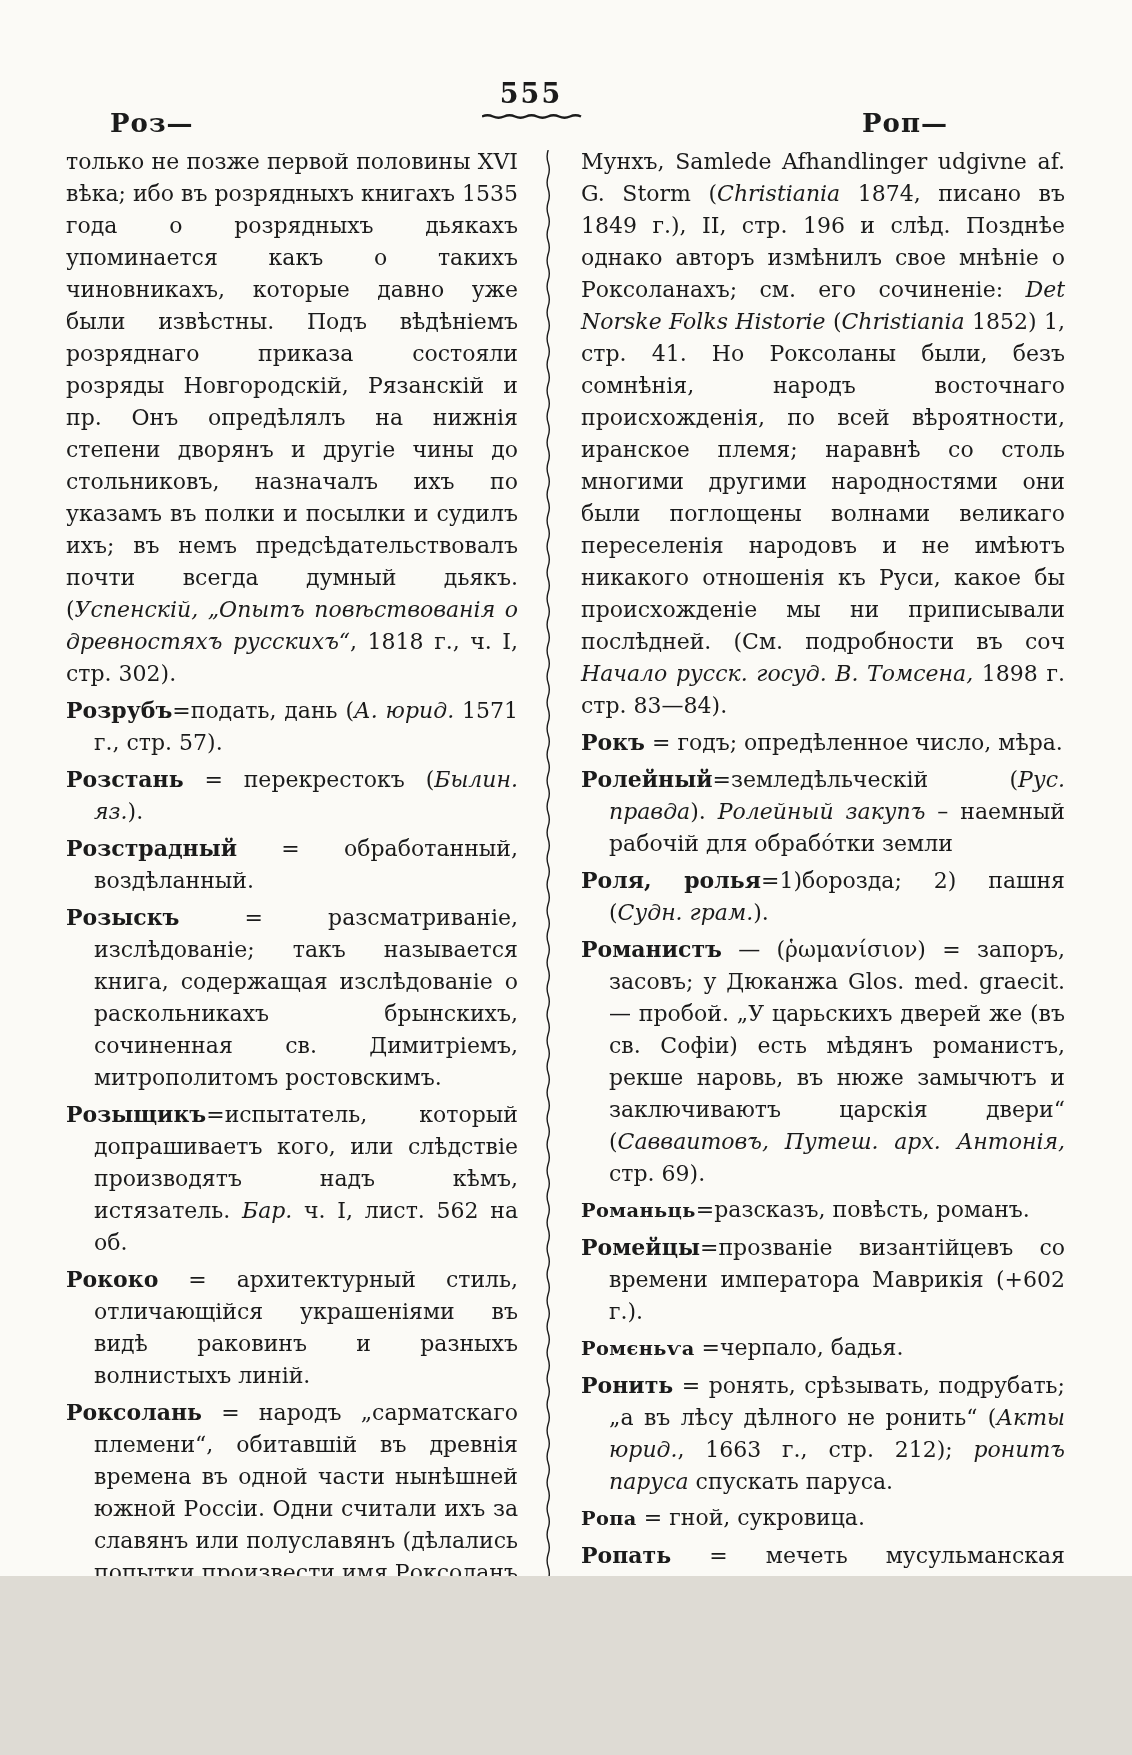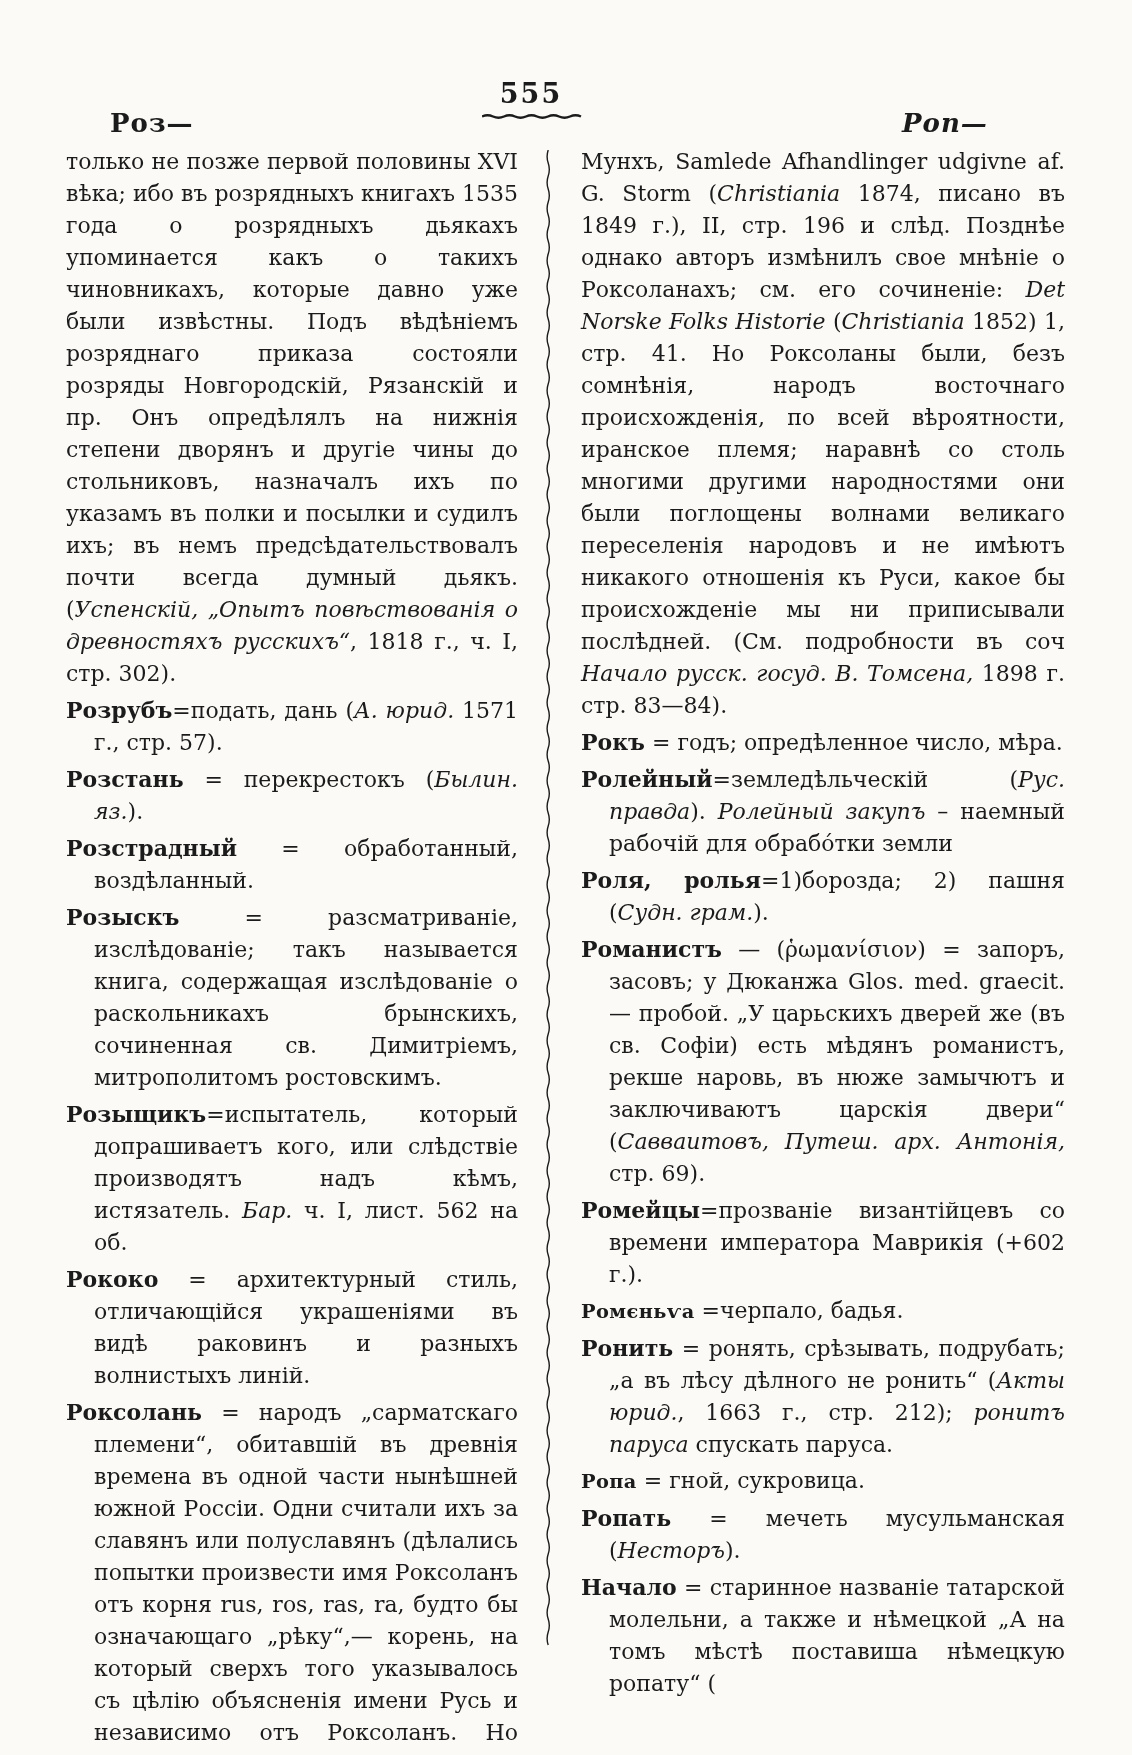--- a/index.html
+++ b/index.html
@@ -1,32 +1,32 @@
 <!DOCTYPE html>
 <html><head>
 <meta charset="utf-8">
 <style>
   html,body{margin:0;padding:0;background:#dedbd4;}
   .page{
     position:relative;
-    width:1132px;height:1755px;
+    width:1132px;height:1576px;
     margin:0 auto;
     background:#fbfaf6;
     font-family:"DejaVu Serif","Liberation Serif",serif;
     color:#1b1b1b;
     overflow:hidden;
   }
   .page-number{
     position:absolute;top:78px;left:466px;width:130px;
     text-align:center;font-size:27px;font-weight:bold;letter-spacing:2px;
   }
   .pagenum-rule{position:absolute;top:114px;left:482px;}
   .running-head{position:absolute;top:108px;font-size:26px;font-weight:bold;letter-spacing:1px;}
   .rh-left{left:110px;}
-  .rh-right{left:902px;font-style:italic;}
+  .rh-right{left:862px;}
   .column{
     position:absolute;top:142px;
     font-size:22px;line-height:32px;
     text-align:justify;
   }
   .column.left{left:62px;width:460px;}
   .column.right{left:577px;width:492px;}
   .para{margin:4px;}
   .para.hang{text-indent:-28px;padding-left:28px;}
   .seg-n{font-style:normal;font-weight:normal;}
@@ -64,20 +64,21 @@
       <p class="para hang"><span class="seg-b">Розыщикъ</span><span class="seg-n">=испытатель, который допрашиваетъ кого, или слѣдствіе производятъ надъ кѣмъ, истязатель. </span><span class="seg-i">Бар.</span><span class="seg-n"> ч. I, лист. 562 на об.</span></p>
       <p class="para hang"><span class="seg-b">Рококо</span><span class="seg-n"> = архитектурный стиль, отличающійся украшеніями въ видѣ раковинъ и разныхъ волнистыхъ линій.</span></p>
       <p class="para hang"><span class="seg-b">Роксолань</span><span class="seg-n"> = народъ „сарматскаго племени“, обитавшій въ древнія времена въ одной части нынѣшней южной Россіи. Одни считали ихъ за славянъ или полуславянъ (дѣлались попытки произвести имя Роксоланъ отъ корня rus, ros, ras, ra, будто бы означающаго „рѣку“,— корень, на который сверхъ того указывалось съ цѣлію объясненія имени Русь и независимо отъ Роксоланъ. Но такого корня не существуетъ: см. </span></p>
     </div>
   <div class="column right">
       <p class="para flush"><span class="seg-n">Мунхъ, Samlede Afhandlinger udgivne af. G. Storm (</span><span class="seg-i">Christiania</span><span class="seg-n"> 1874, писано въ 1849 г.), II, стр. 196 и слѣд. Позднѣе однако авторъ измѣнилъ свое мнѣніе о Роксоланахъ; см. его сочиненіе: </span><span class="seg-i">Det Norske Folks Historie</span><span class="seg-n"> (</span><span class="seg-i">Christiania</span><span class="seg-n"> 1852) 1, стр. 41. Но Роксоланы были, безъ сомнѣнія, народъ восточнаго происхожденія, по всей вѣроятности, иранское племя; наравнѣ со столь многими другими народностями они были поглощены волнами великаго переселенія народовъ и не имѣютъ никакого отношенія къ Руси, какое бы происхожденіе мы ни приписывали послѣдней. (См. подробности въ соч </span><span class="seg-i">Начало русск. госуд. В. Томсена,</span><span class="seg-n"> 1898 г. стр. 83—84).</span></p>
       <p class="para hang"><span class="seg-b">Рокъ</span><span class="seg-n"> = годъ; опредѣленное число, мѣра.</span></p>
       <p class="para hang"><span class="seg-b">Ролейный</span><span class="seg-n">=земледѣльческій (</span><span class="seg-i">Рус. правда</span><span class="seg-n">). </span><span class="seg-i">Ролейный закупъ</span><span class="seg-n"> – наемный рабочій для обрабо́тки земли</span></p>
       <p class="para hang"><span class="seg-b">Роля, ролья</span><span class="seg-n">=1)борозда; 2) пашня (</span><span class="seg-i">Судн. грам.</span><span class="seg-n">).</span></p>
       <p class="para hang"><span class="seg-b">Романистъ</span><span class="seg-n"> — (ῥωμανίσιον) = запоръ, засовъ; у Дюканжа Glos. med. graecit.— пробой. „У царьскихъ дверей же (въ св. Софіи) есть мѣдянъ романистъ, рекше наровь, въ нюже замычютъ и заключиваютъ царскія двери“ (</span><span class="seg-i">Савваитовъ, Путеш. арх. Антонія,</span><span class="seg-n"> стр. 69).</span></p>
+      <p class="para hang"><span class="seg-cs">Романьць</span><span class="seg-n">=разсказъ, повѣсть, романъ.</span></p>
       <p class="para hang"><span class="seg-b">Ромейцы</span><span class="seg-n">=прозваніе византійцевъ со времени императора Маврикія (+602 г.).</span></p>
       <p class="para hang"><span class="seg-cs">Ромєньѵа</span><span class="seg-n"> =черпало, бадья.</span></p>
       <p class="para hang"><span class="seg-b">Ронить</span><span class="seg-n"> = ронять, срѣзывать, подрубать; „а въ лѣсу дѣлного не ронить“ (</span><span class="seg-i">Акты юрид.</span><span class="seg-n">, 1663 г., стр. 212); </span><span class="seg-i">ронитъ паруса</span><span class="seg-n"> спускать паруса.</span></p>
       <p class="para hang"><span class="seg-cs">Ропа</span><span class="seg-n"> = гной, сукровица.</span></p>
       <p class="para hang"><span class="seg-b">Ропать</span><span class="seg-n"> = мечеть мусульманская (</span><span class="seg-i">Несторъ</span><span class="seg-n">).</span></p>
       <p class="para hang"><span class="seg-b">Начало</span><span class="seg-n"> = старинное названіе татарской молельни, а также и нѣмецкой „А на томъ мѣстѣ поставиша нѣмецкую ропату“ (</span></p>
     </div>
 
 </div>
 

